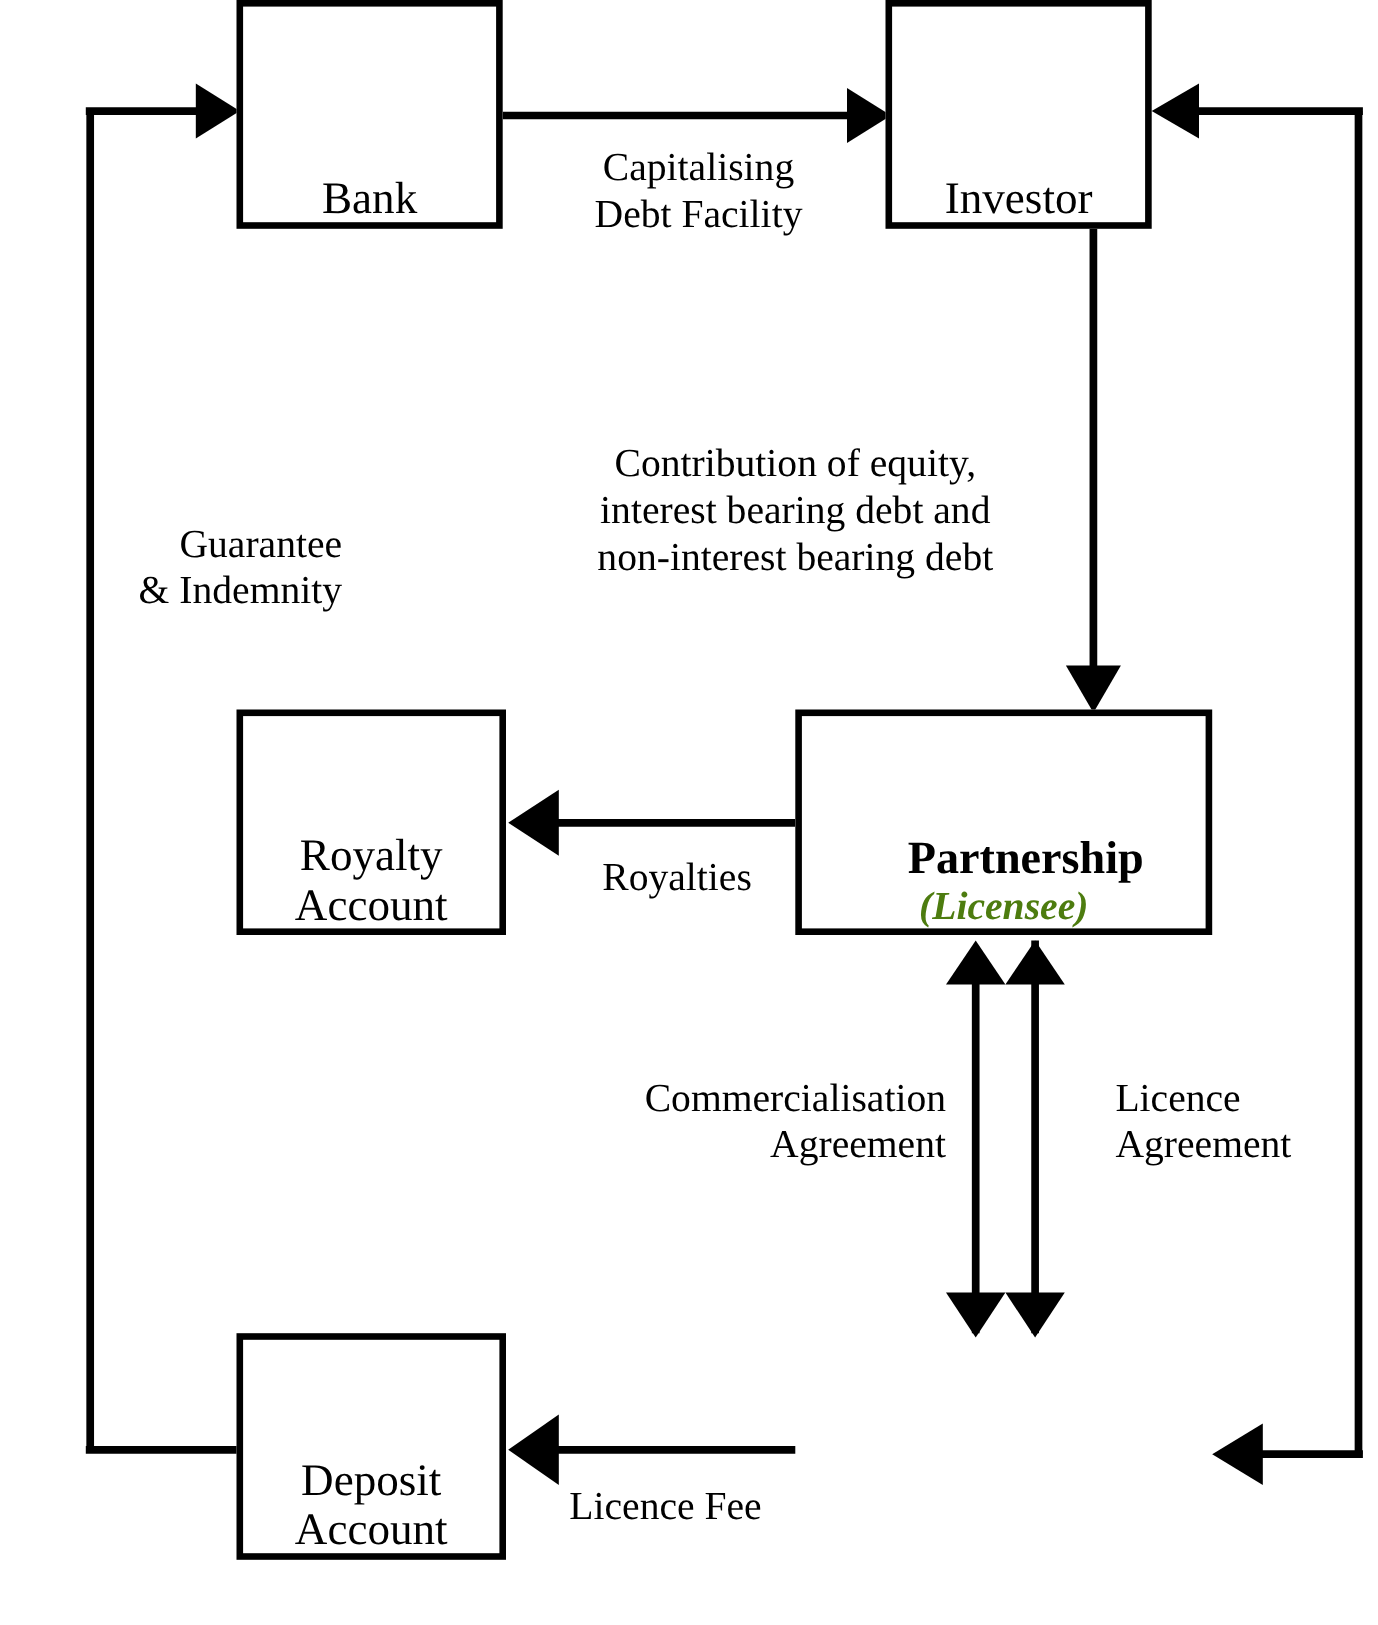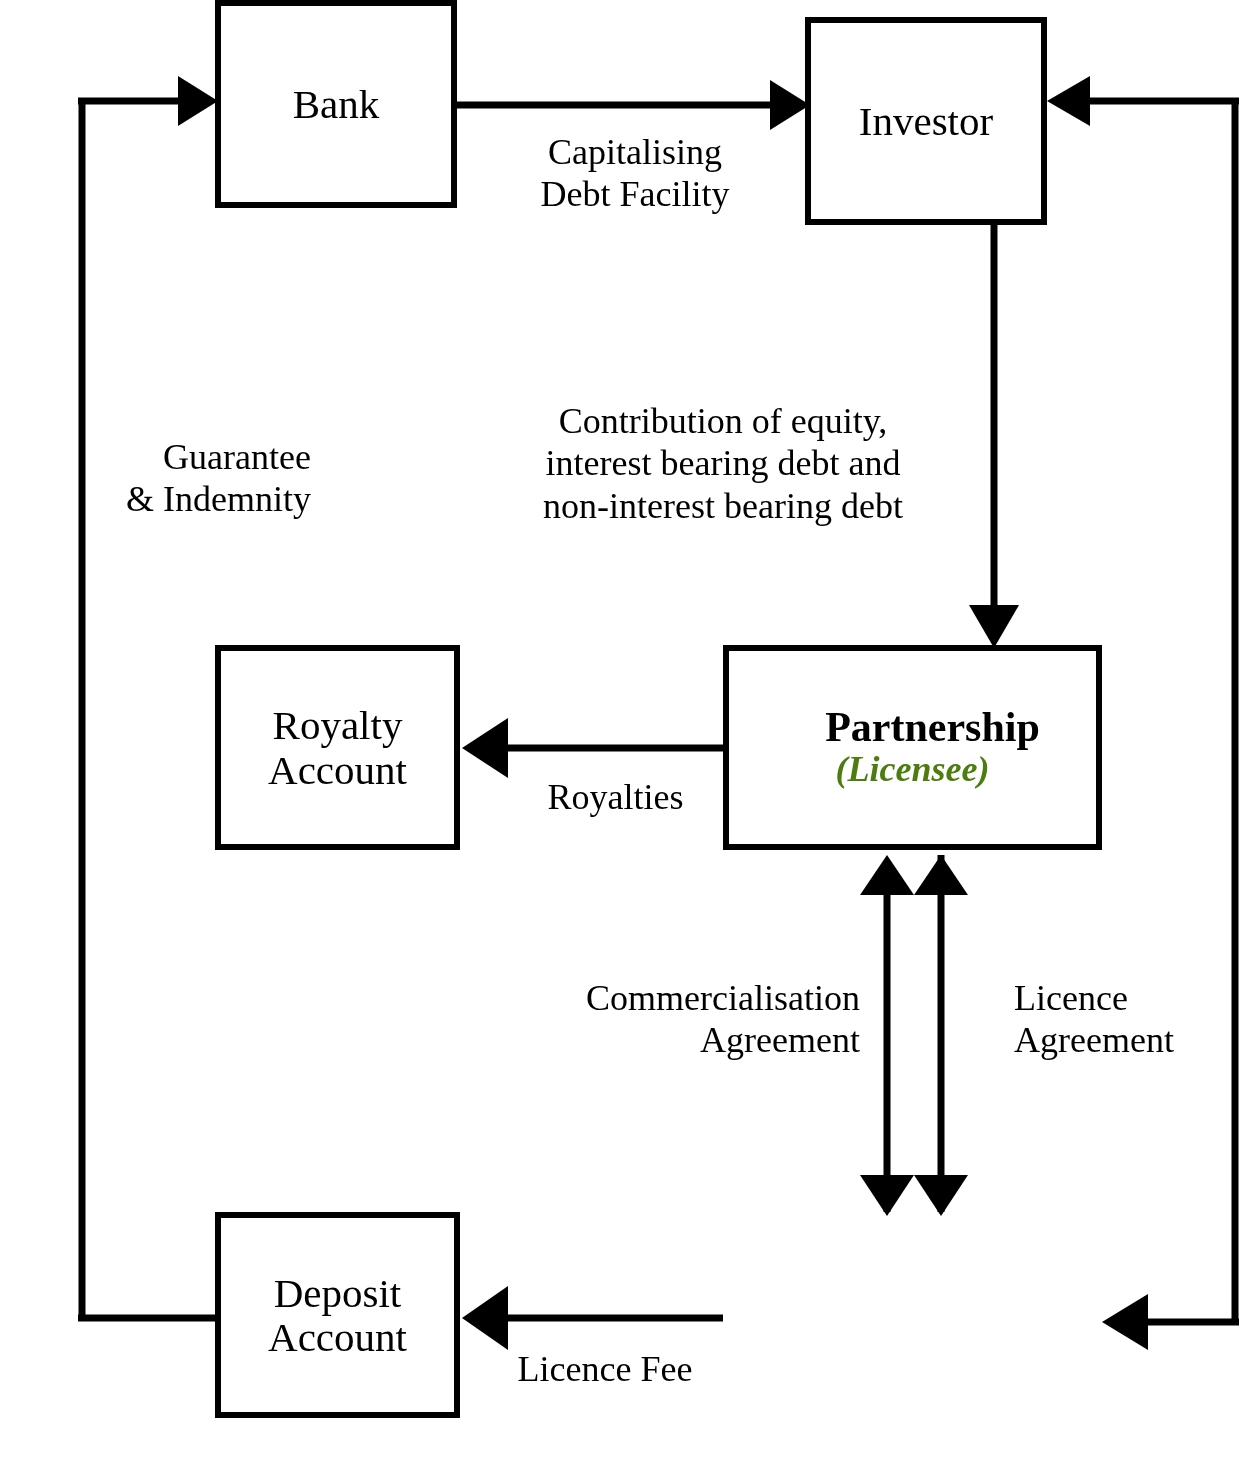--- a/index.html
+++ b/index.html
@@ -23,21 +23,21 @@
     height: 1477px;
   }
   .node-box {
     position: absolute;
     box-sizing: border-box;
     border: 6px solid #000000;
     background: #ffffff;
     display: flex;
     flex-direction: column;
     align-items: center;
-    justify-content: center;
+    justify-content: flex-end;
     text-align: center;
   }
   .node-title {
     font-size: 41px;
     line-height: 1.08;
     color: #000000;
     white-space: pre-line;
   }
   .node-title.bold {
     font-weight: bold;
@@ -115,21 +115,21 @@
     <g>
       <line x1="723" y1="1318" x2="495" y2="1318" stroke="#000" stroke-width="7"></line>
       <polygon points="508,1286 462,1318 508,1350" fill="#000"></polygon>
     </g>
   </svg>
 
   <div class="node-box" style="left:215px; top:0px; width:242px; height:208px;">
     <div class="node-title">Bank</div>
   </div>
 
-  <div class="node-box" style="left:805px; top:0px; width:242px; height:208px;margin-top:17px;">
+  <div class="node-box" style="left:805px; top:0px; width:242px; height:208px;">
     <div class="node-title">Investor</div>
   </div>
 
   <div class="node-box" style="left:215px; top:645px; width:245px; height:205px;">
     <div class="node-title">Royalty
 Account</div>
   </div>
 
   <div class="node-box" style="left:723px; top:645px; width:379px; height:205px;">
     <div class="node-title bold">Partnership</div>
@@ -138,21 +138,21 @@
 
   <div class="node-box" style="left:215px; top:1212px; width:245px; height:206px;">
     <div class="node-title">Deposit
 Account</div>
   </div>
 
 
   <div class="edge-label" style="left:480px; top:131px; width:310px;">Capitalising
 Debt Facility</div>
 
-  <div class="edge-label right-align" style="left:16px; top:436px; width:295px;">Guarantee
+  <div class="edge-label right-align" style="left:16px; top:473px; width:295px;">Guarantee
 &amp; Indemnity</div>
 
   <div class="edge-label" style="left:513px; top:776px; width:205px;">Royalties</div>
 
   <div class="edge-label" style="left:468px; top:400px; width:510px;">Contribution of equity,
 interest bearing debt and
 non-interest bearing debt</div>
 
   <div class="edge-label right-align" style="left:492px; top:977px; width:368px;">Commercialisation
 Agreement</div>

